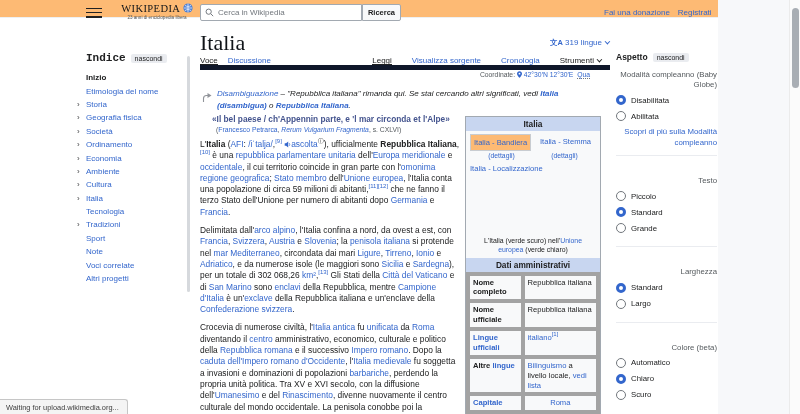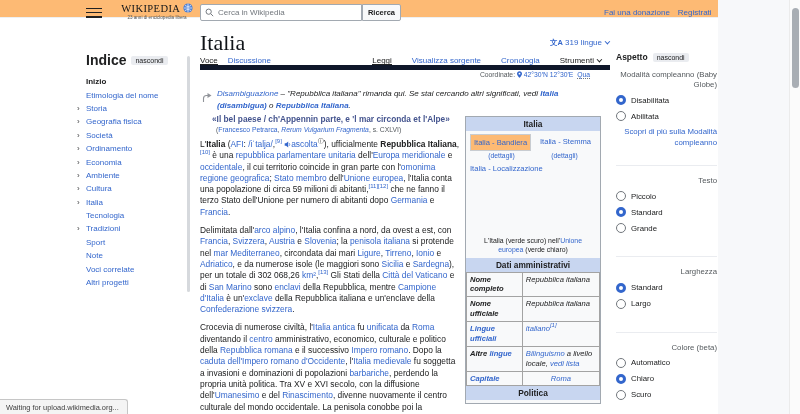--- a/index.html
+++ b/index.html
@@ -29,21 +29,21 @@
   #top-links { position:absolute; left:604px; top:8px; display:flex; gap:8px; font-size:8px; }
 
   
   #gutter { position:absolute; left:718px; top:0; width:71px; height:414px; background:#f7f8fa; }
   #scrollbar { position:absolute; left:789px; top:0; width:11px; height:414px; background:#fbfbfb; border-left:1px solid #ebebeb; }
   #scroll-thumb { position:absolute; left:2px; top:8px; width:7px; height:80px; background:#a9aeb4; border-radius:4px; }
 
   
   #toc { position:absolute; left:86px; top:52px; width:100px; font-size:8px; }
   #toc-head { display:flex; align-items:center; gap:5px; margin-bottom:7px; }
-  #toc-title { font-weight:bold; font-size:14px; }
+  #toc-title { font-weight:bold; font-size:11px;font-family:Liberation Mono, monospace; }
   .pill { background:#eaecf0; border-radius:2px; font-size:7px; color:#202122; padding:1px 4px; cursor:pointer; }
   .toc-item { height:13.4px; display:flex; align-items:center; gap:3px; }
   .toc-arrow { font-size:8px; color:#404244; width:6px; margin-left:-9px; cursor:pointer; }
   .toc-label { white-space:nowrap; }
   #toc-scroll { position:absolute; left:187px; top:56px; width:3px; height:236px; background:#d6d9dd; border-radius:2px; }
 
   
   #page-head { position:absolute; left:200px; top:30px; width:410px; }
   #page-title { font-family:"Liberation Serif", serif; font-size:22px; color:#101418; }
   #lang-btn { position:absolute; right:2px; top:8px; font-size:8px; color:#3366cc; cursor:pointer; white-space:nowrap; }
@@ -81,29 +81,29 @@
     background:#f8f9fa; font-size:7.6px; }
   .ib-header { background:#c8d6f0; text-align:center; font-weight:bold; font-size:8.3px; padding:2px 0; }
   #ib-images { display:flex; padding:3px 4px 1px; gap:4px; }
   .ib-imgcell { width:50%; text-align:center; font-size:7.6px; padding:3px 2px; }
   .ib-imgcell.framed { border:1px solid #c8ccd1; background:#fdba74; }
   #ib-details { display:flex; padding:0 4px 2px; }
   #ib-details div { width:50%; text-align:center; font-size:6.8px; }
   #ib-map { height:74px; padding:3px 4px; }
   #ib-caption { text-align:center; font-size:6.9px; padding:1px 6px 3px; line-height:1.35; }
   table.ib { width:100%; border-collapse:collapse; }
-  table.ib td { border:1px solid #a3a3a3; padding:2px 3px; vertical-align:top; font-size:7.6px; line-height:1.3;font-style:italic; }
+  table.ib td { border:4px solid #a3a3a3; padding:2px 3px; vertical-align:top; font-size:7.6px; line-height:1.3; }
   table.ib td.lab { width:42%; font-weight:bold; }
   td.center { text-align:center; }
 
   
   #appearance { position:absolute; left:616px; top:52px; width:101px; font-size:7.8px;text-align:right; }
   #app-head { display:flex; align-items:center; gap:5px; margin-bottom:8px; }
   #app-title { font-weight:bold; font-size:8.5px; }
-  .app-section { border-bottom:1px solid #eaecf0; padding-bottom:17px; margin-bottom:10px; }
+  .app-section { border-bottom:1px solid #eaecf0; padding-bottom:7px; margin-bottom:20px; }
   .app-section:last-child { border-bottom:none; }
   .app-label { color:#54595d; margin-bottom:5px; line-height:1.3; }
   .radio-row { display:flex; align-items:center; gap:5px; margin-bottom:6px; cursor:pointer; }
   .radio { width:10px; height:10px; border-radius:50%; border:1px solid #72777d; background:#fff; flex:none; }
   .radio.sel { border:3.2px solid #36c; }
   .app-link { display:block; line-height:1.35; margin-top:2px; }
 
   
   #status { position:absolute; left:0; bottom:0; height:15px; background:#f4f4f4;
     border:1px solid #c6c6c6; border-left:none; border-bottom:none; border-radius:0 3px 0 0;

